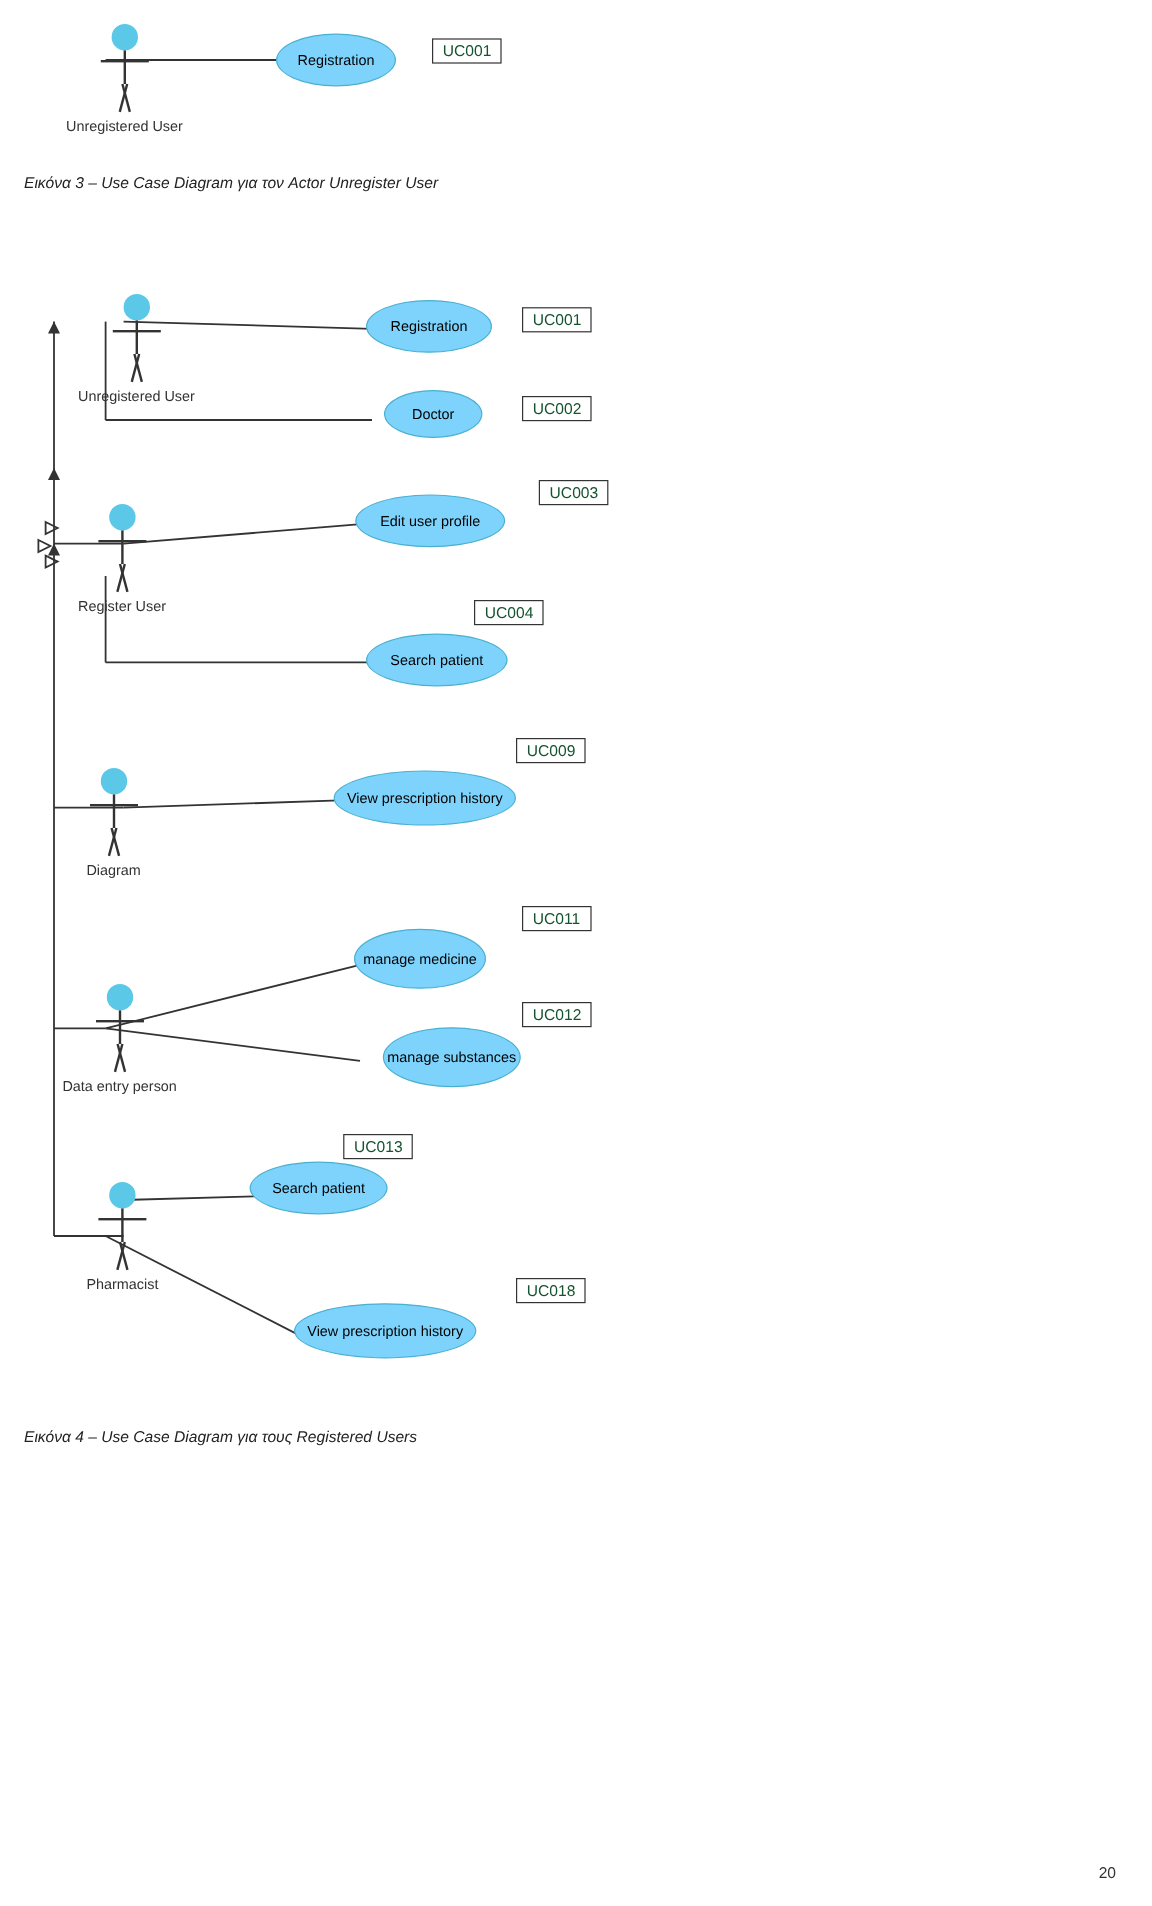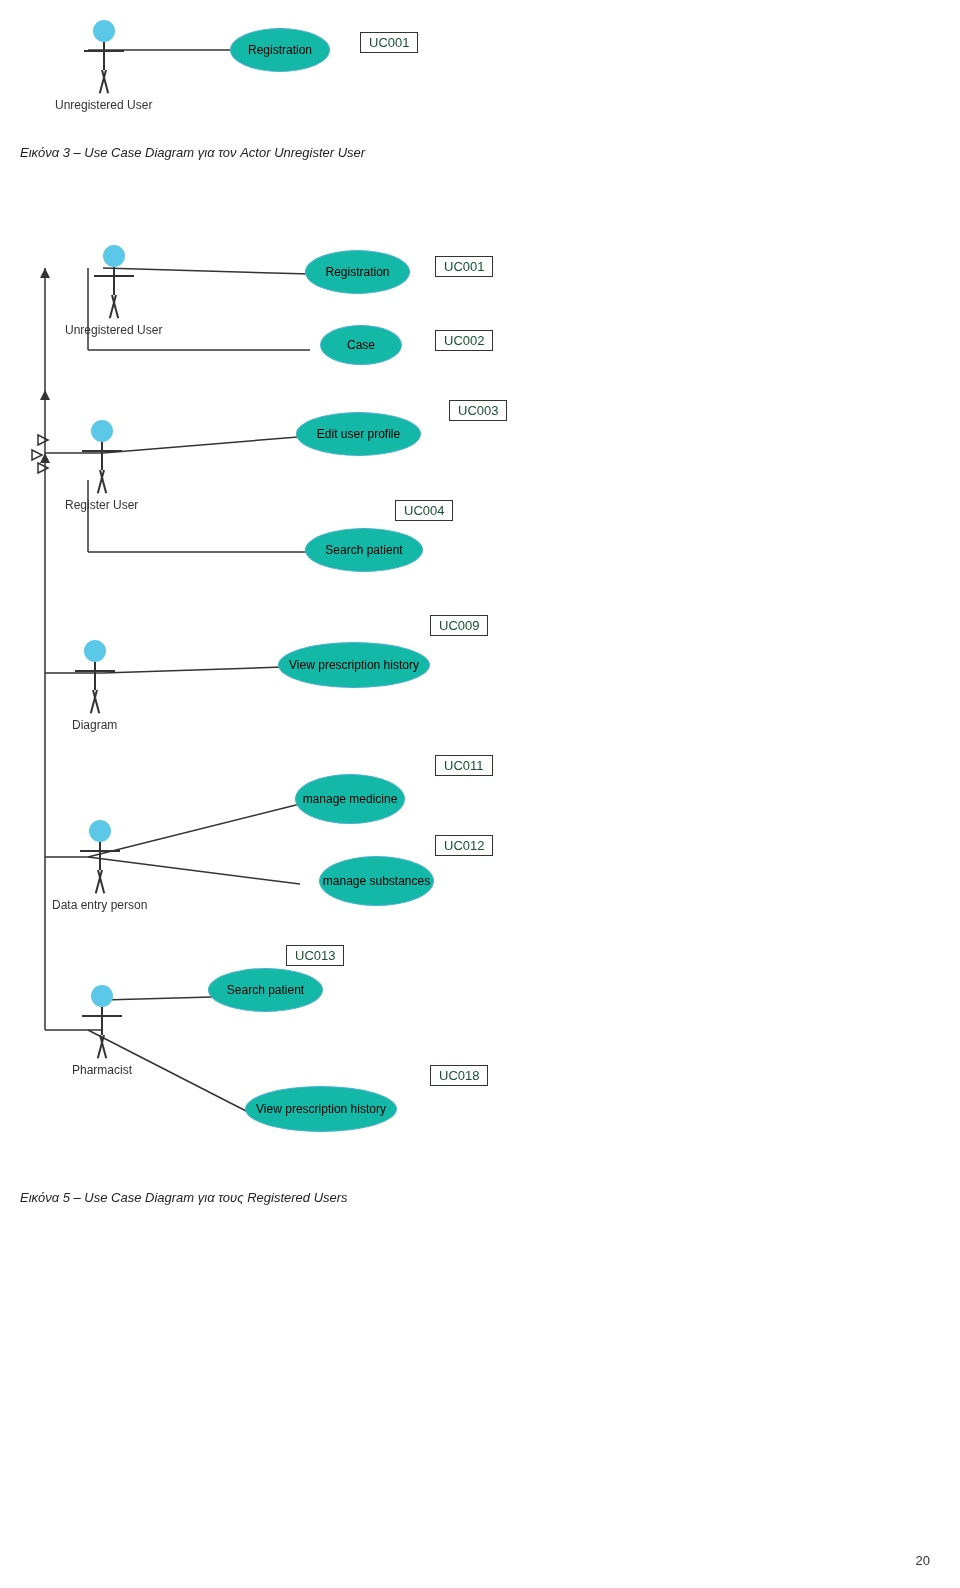--- a/index.html
+++ b/index.html
@@ -74,21 +74,21 @@
     .actor-label {
       font-size: 12px;
       color: #333;
       margin-top: 4px;
       text-align: center;
       white-space: nowrap;
     }
     
     .usecase {
       position: absolute;
-      background: #14b8a6;
+      background: #7dd3fc;
       border-radius: 50%;
       display: flex;
       align-items: center;
       justify-content: center;
       text-align: center;
       font-size: 12px;
       color: #000;
       border: 1px solid #4ab0d0;
     }
     
@@ -286,21 +286,21 @@
 
   <div class="uc-box" style="left:430px; top:1065px;">
     <span>UC018</span>
   </div>
 
   <div class="usecase" style="left:305px; top:250px; width:105px; height:44px;">
     <span>Registration</span>
   </div>
 
   <div class="usecase" style="left:320px; top:325px; width:82px; height:40px;">
-    <span>Case</span>
+    <span>Doctor</span>
   </div>
 
   <div class="usecase" style="left:296px; top:412px; width:125px; height:44px;">
     <span>Edit user profile</span>
   </div>
 
   <div class="usecase" style="left:305px; top:528px; width:118px; height:44px;">
     <span>Search patient</span>
   </div>
 
@@ -317,17 +317,17 @@
   </div>
 
   <div class="usecase" style="left:208px; top:968px; width:115px; height:44px;">
     <span>Search patient</span>
   </div>
 
   <div class="usecase" style="left:245px; top:1086px; width:152px; height:46px;">
     <span>View prescription history</span>
   </div>
 
-  <div class="caption" style="position:absolute; left:20px; top:1190px;">Εικόνα 5 – Use Case Diagram για τους Registered Users</div>
+  <div class="caption" style="position:absolute; left:20px; top:1190px;">Εικόνα 4 – Use Case Diagram για τους Registered Users</div>
 
   <div class="page-number">20</div>
 
 </div>
 
 </body></html>

